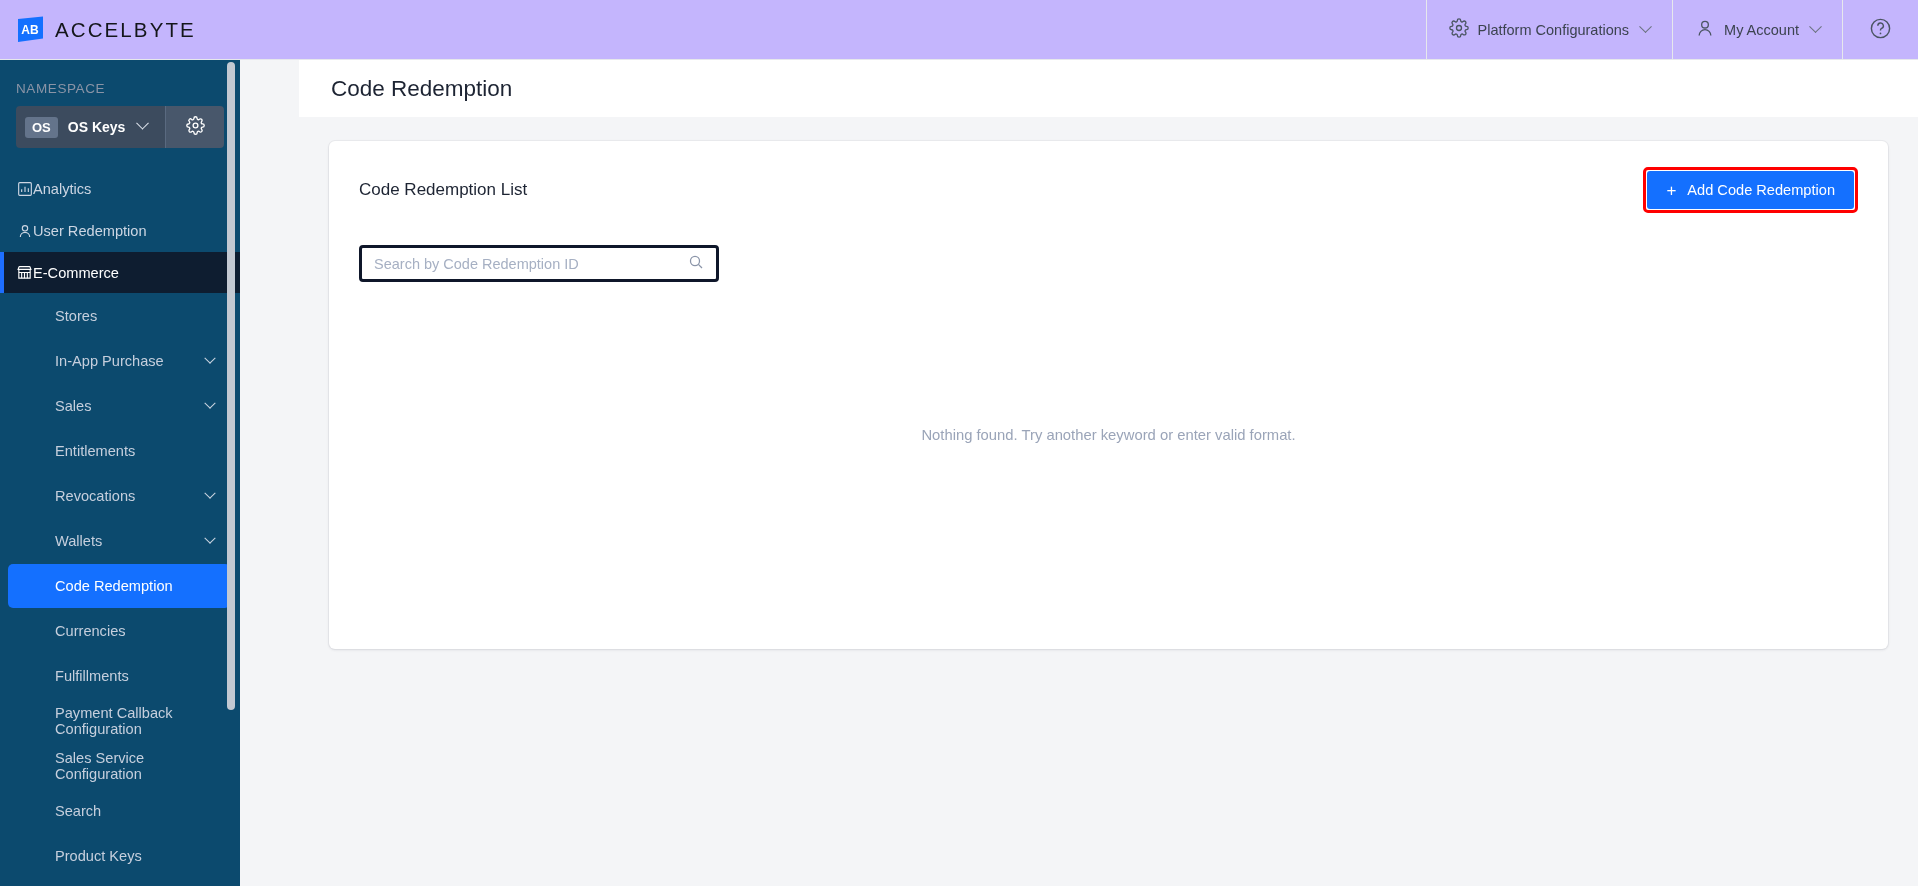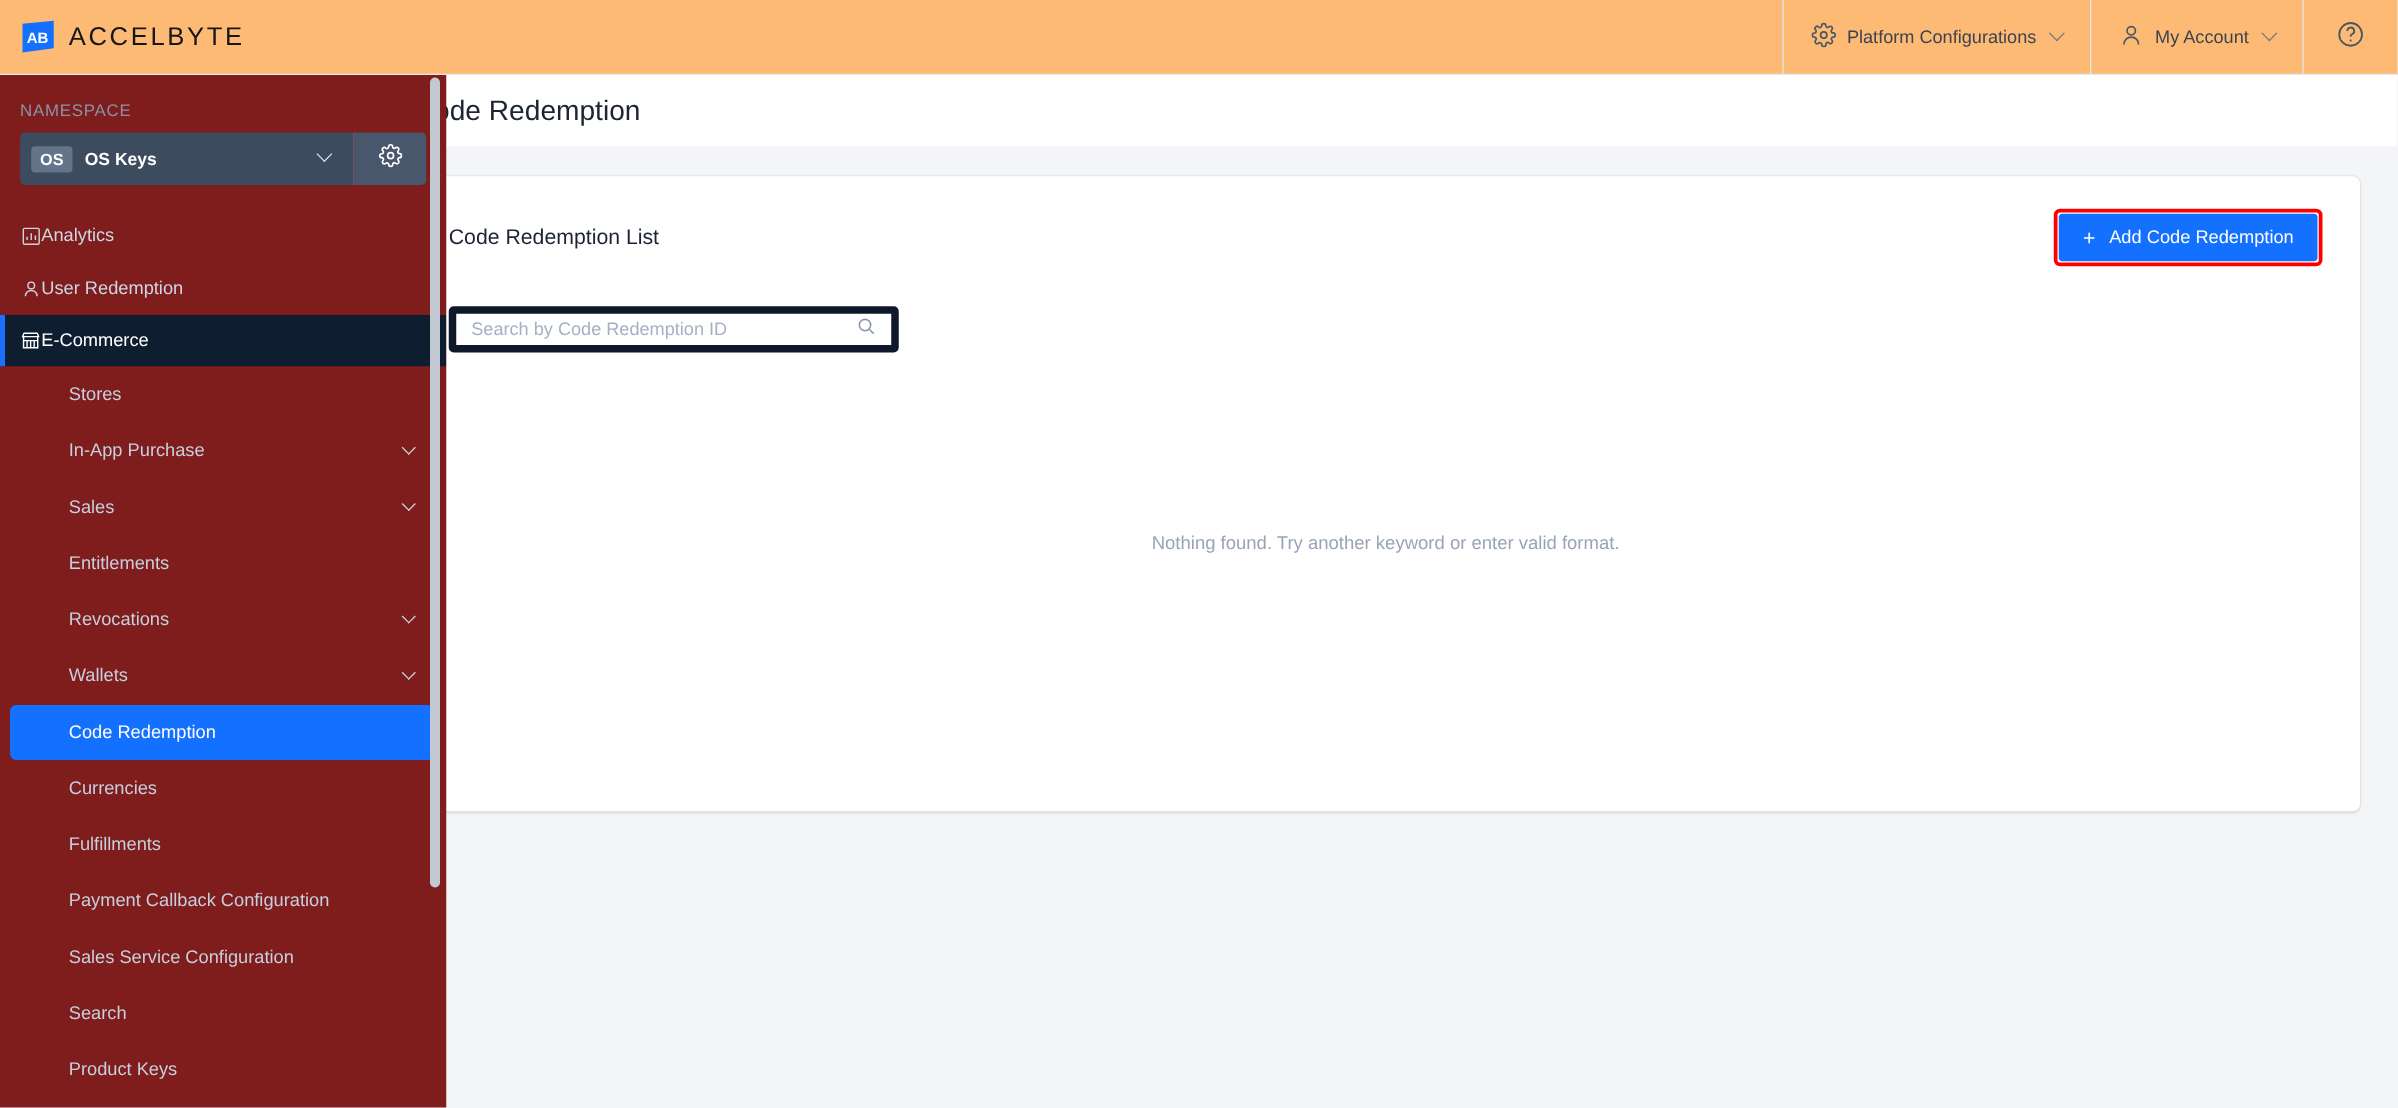--- a/index.html
+++ b/index.html
@@ -10,21 +10,21 @@
     overflow: hidden;
     font-family: "Liberation Sans", sans-serif;
     background: #f4f5f7;
   }
 
   
   .topbar {
     position: absolute;
     top: 0; left: 0;
     width: 1918px; height: 60px;
-    background: #fdba74;
+    background: #c4b5fd;
     border-bottom: 1px solid #e6e8ec;
     display: flex;
     align-items: stretch;
     z-index: 30;
   }
   .brand {
     display: flex;
     align-items: center;
     gap: 11px;
     padding-left: 17px;
@@ -62,22 +62,22 @@
     border-right: 1.6px solid #6b7280;
     border-bottom: 1.6px solid #6b7280;
     transform: rotate(45deg) translate(-2px,-2px);
     margin-left: 3px;
   }
 
   
   .sidebar {
     position: absolute;
     top: 60px; left: 0;
-    width: 357px; height: 826px;
-    background: #7f1d1d;
+    width: 240px; height: 826px;
+    background: #0c4a6e;
     overflow: hidden;
     z-index: 20;
   }
   .ns-label {
     color: #8a94a6;
     font-size: 13.5px;
     letter-spacing: 0.6px;
     padding: 21px 0 10px 16px;
   }
   .ns-row {
@@ -258,21 +258,21 @@
     gap: 11px;
     cursor: pointer;
     white-space: nowrap;
   }
   .plus { font-size: 17px; line-height: 1; }
 
   .search-wrap {
     margin: 32px 0 0 30px;
     width: 360px;
     height: 37px;
-    border: 6px solid #0f172a;
+    border: 3px solid #0f172a;
     border-radius: 4px;
     display: flex;
     align-items: center;
     padding: 0 12px;
   }
   .search-input {
     flex: 1 1 auto;
     border: none;
     outline: none;
     font-family: inherit;

